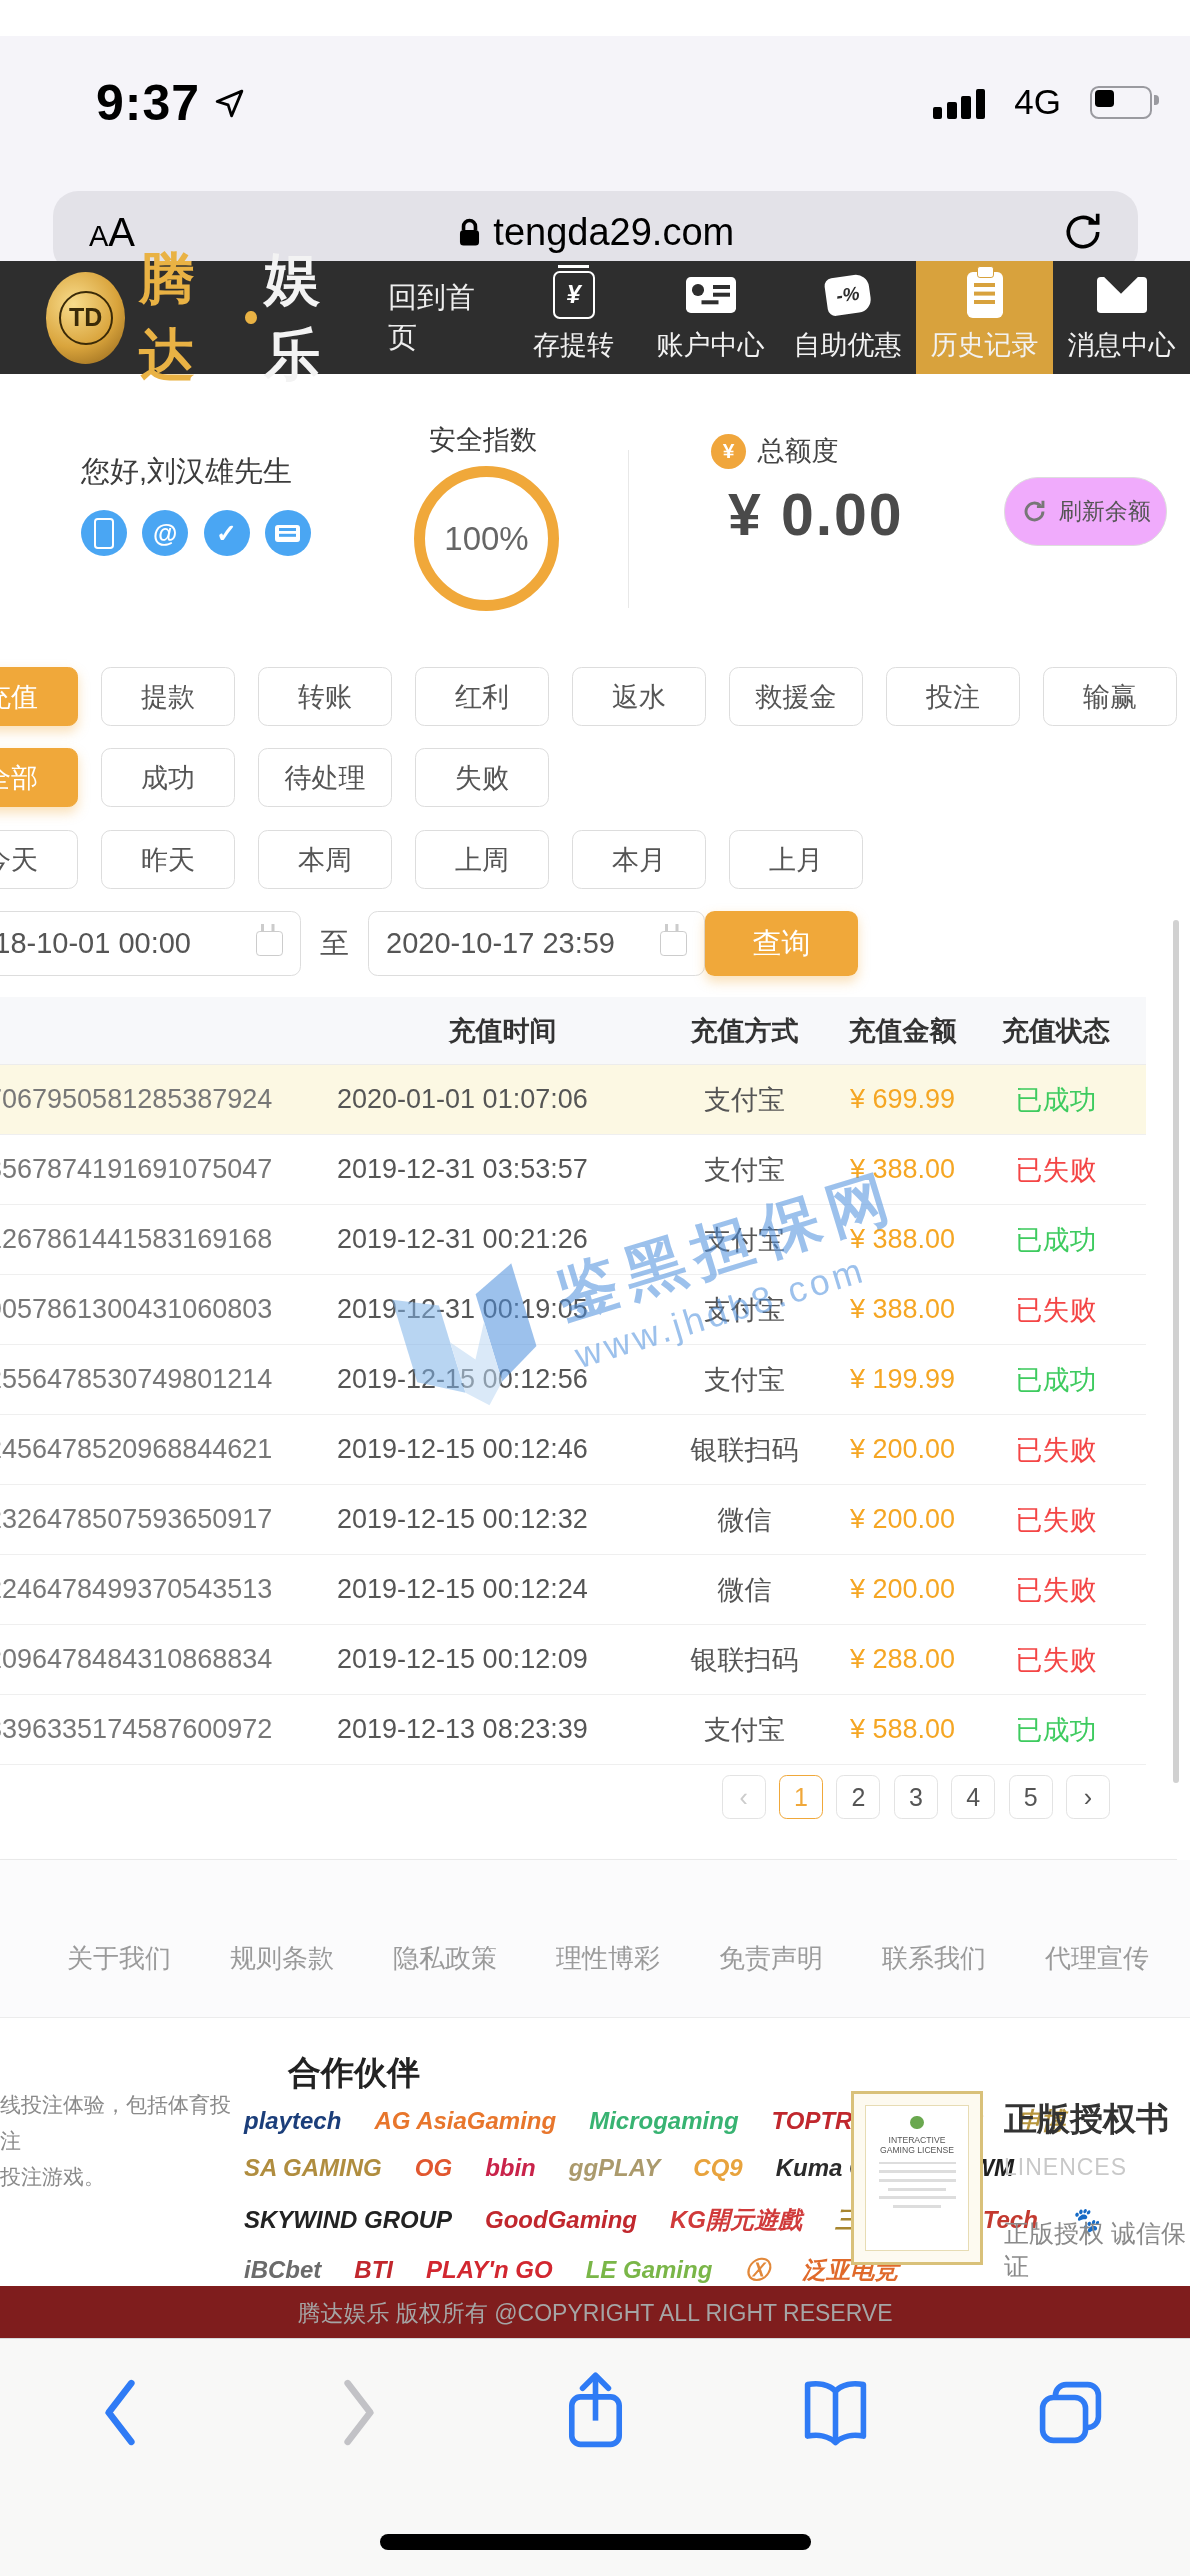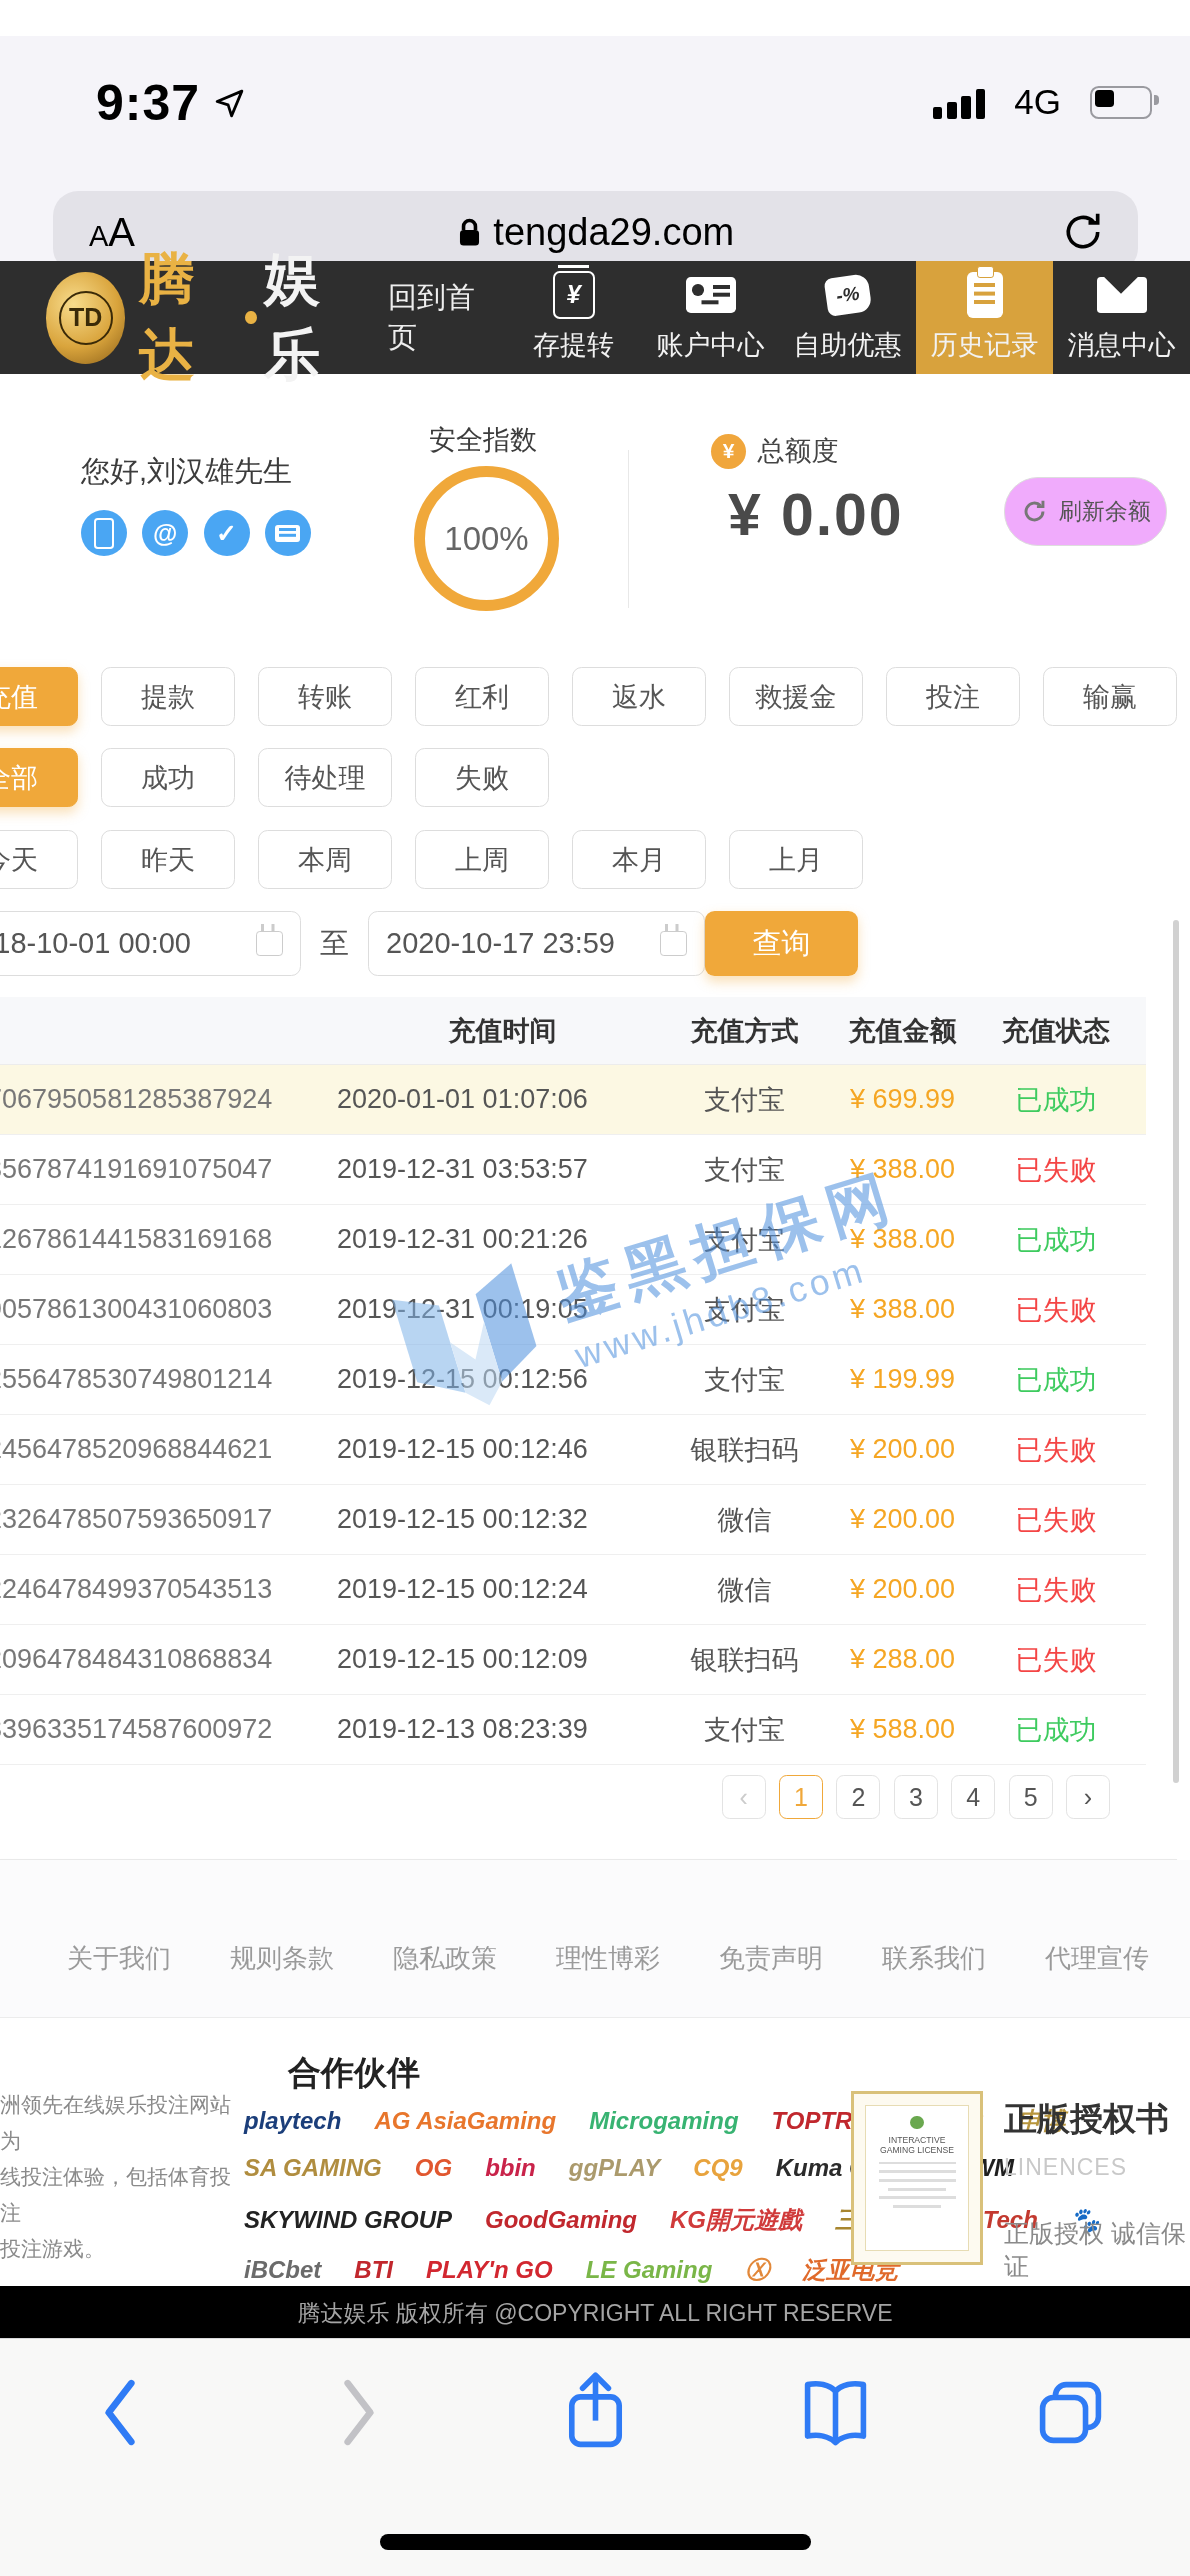--- a/index.html
+++ b/index.html
@@ -120,21 +120,21 @@
   .plogo{font-size:24px;font-weight:bold;white-space:nowrap;font-style:italic;}
   .cert{left:851px;top:2091px;width:132px;height:174px;border:3.8px solid #d9c17a;background:#fdfaf0;box-sizing:border-box;display:flex;align-items:center;justify-content:center;}
   .certinner{width:104px;height:146px;background:#fff;border:1px solid #e7dcb4;display:flex;flex-direction:column;align-items:center;padding-top:9.6px;box-sizing:border-box;gap:5.8px;}
   .certdot{width:13.4px;height:13.4px;border-radius:50%;background:#6aa84f;}
   .certtitle{font-size:8.6px;color:#555;text-align:center;line-height:10.5px;width:86px;}
   .certline{width:77px;height:2.9px;background:#ddd;}
   .licblock{left:1004px;top:2097px;}
   .lictitle{font-size:33px;font-weight:bold;color:#333;}
   .licsub{font-size:23px;color:#c9c9c9;margin-top:11.5px;letter-spacing:1px;}
   .lictag{font-size:25px;color:#8a8a8a;margin-top:36px;}
-  .copybar{left:0;top:2286px;width:1190px;height:54px;background:#000000;color:#a5a5a5;font-size:23px;display:flex;align-items:center;justify-content:center;}
+  .copybar{left:0;top:2286px;width:1190px;height:54px;background:#7f1d1d;color:#a5a5a5;font-size:23px;display:flex;align-items:center;justify-content:center;}
 
   
   .toolbar{left:0;top:2338px;width:1190px;height:238px;background:#f8f8f7;border-top:1px solid #d8d8da;}
   .tbi{position:absolute;top:2369px;width:86px;height:86px;display:flex;align-items:center;justify-content:center;}
   .homebar{left:380px;top:2534px;width:431px;height:16.3px;border-radius:8.6px;background:#000;}
 </style>
 </head>
 <body>
 
 <div class="abs topchrome">
@@ -418,21 +418,20 @@
 <span>关于我们</span>
     <span>规则条款</span>
     <span>隐私政策</span>
     <span>理性博彩</span>
     <span>免责声明</span>
     <span>联系我们</span>
     <span>代理宣传</span>
   </div>
 
 <div class="abs aboutbox">
-  <div>洲领先在线娱乐投注网站为</div>
   <div>线投注体验，包括体育投注</div>
   <div>投注游戏。</div>
 </div>
 
 <div class="abs ptitle">合作伙伴</div>
 <div class="abs logorow lr1">
 
 <span class="plogo" style="color: rgb(27, 62, 122);">playtech</span>
     <span class="plogo" style="color: rgb(232, 118, 44);">AG AsiaGaming</span>
     <span class="plogo" style="color: rgb(56, 179, 114);">Microgaming</span>

